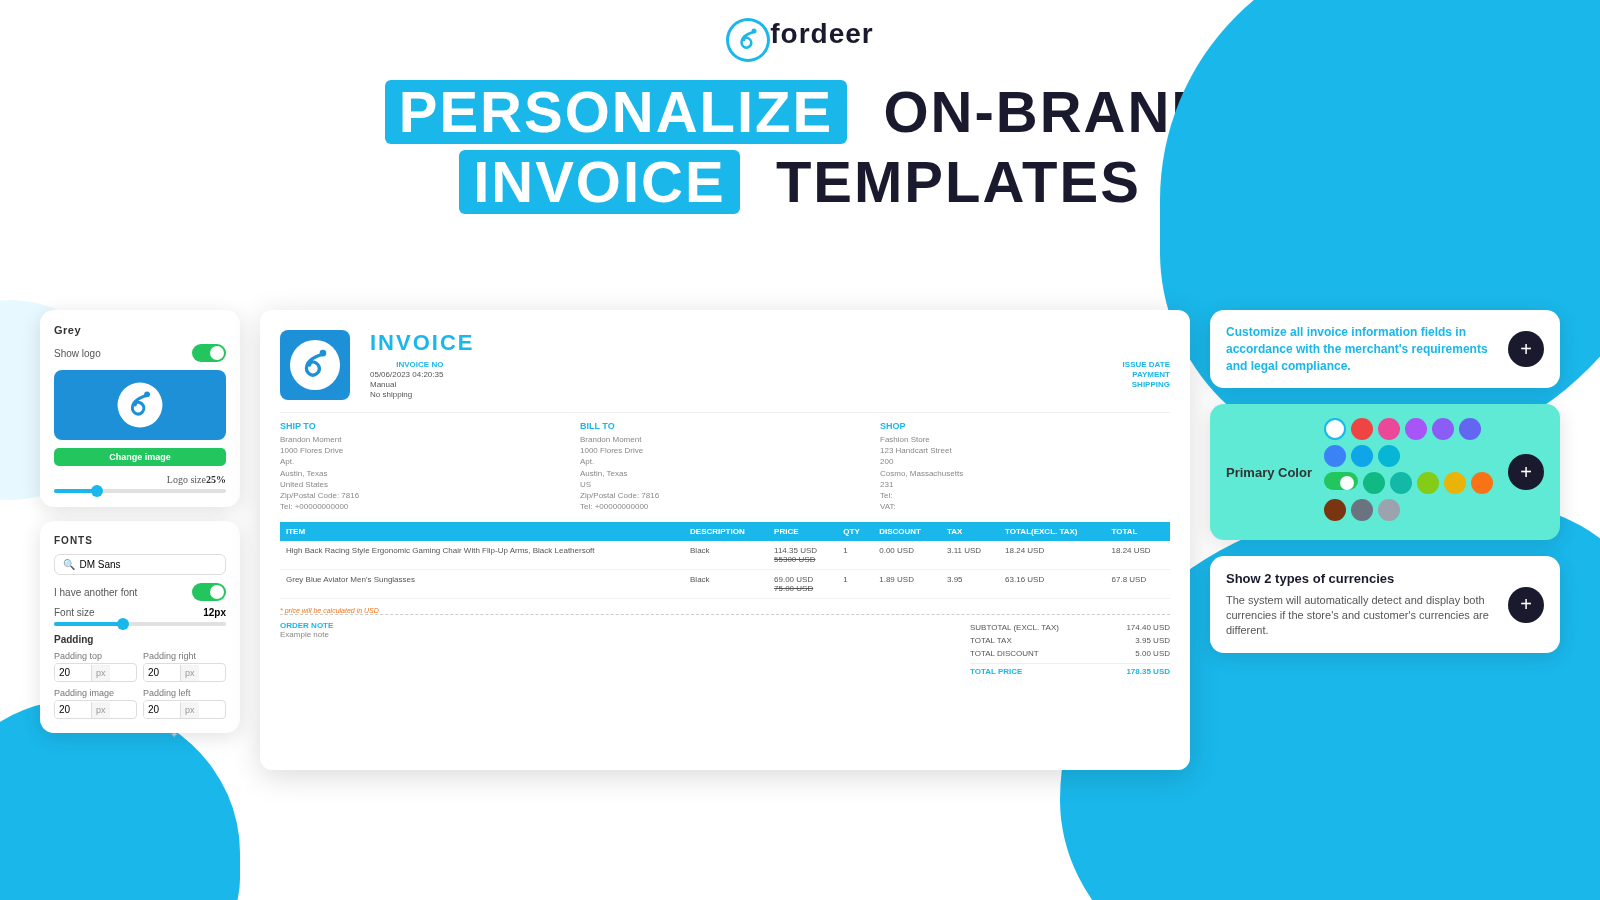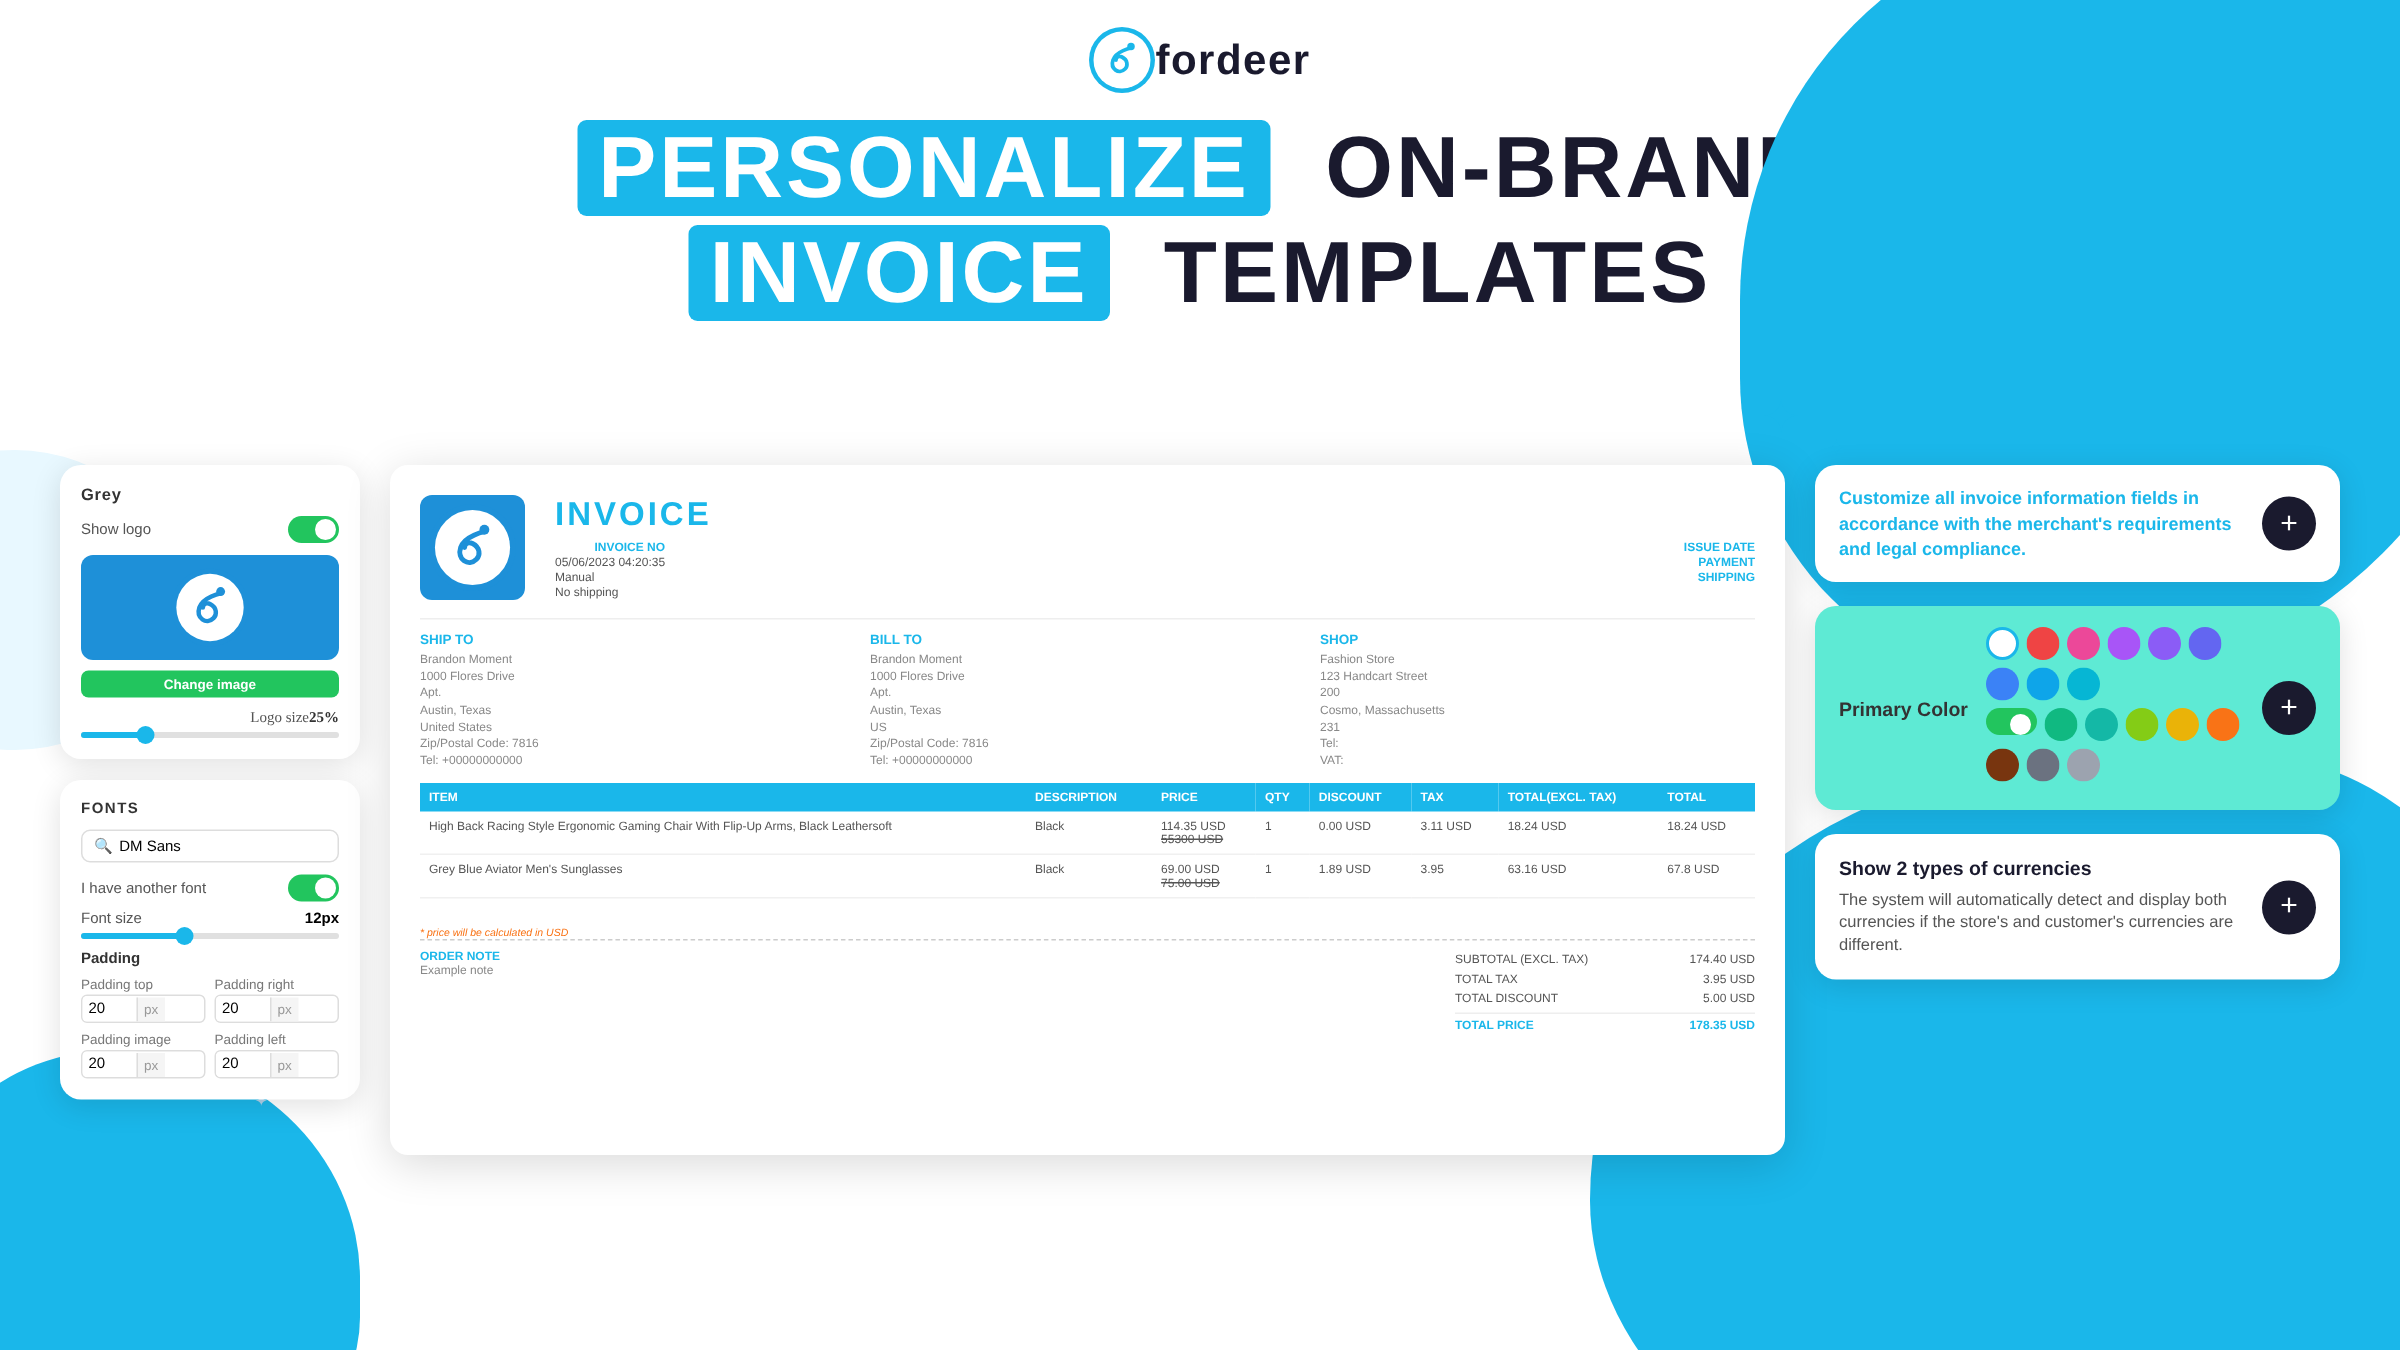--- a/index.html
+++ b/index.html
@@ -57,21 +57,20 @@
     .content-wrapper {
       position: relative;
       z-index: 1;
       width: 1600px;
       height: 900px;
     }
 
     
     .header {
       display: flex;
-      align-items: center;
       justify-content: center;
       padding: 18px 0 0 0;
     }
     .logo-icon {
       width: 44px;
       height: 44px;
     }
     .brand-name {
       font-size: 28px;
       font-weight: 700;
@@ -386,21 +385,21 @@
     .addr-line {
       font-size: 8px;
       color: #888;
       line-height: 1.4;
     }
 
     .invoice-table {
       width: 100%;
       border-collapse: collapse;
       font-size: 8px;
-      margin-bottom: 20px;
+      margin-bottom: 8px;
     }
     .invoice-table thead {
       background: #1ab7ea;
     }
     .invoice-table thead th {
       color: #fff;
       padding: 5px 6px;
       text-align: left;
       font-size: 8px;
     }

